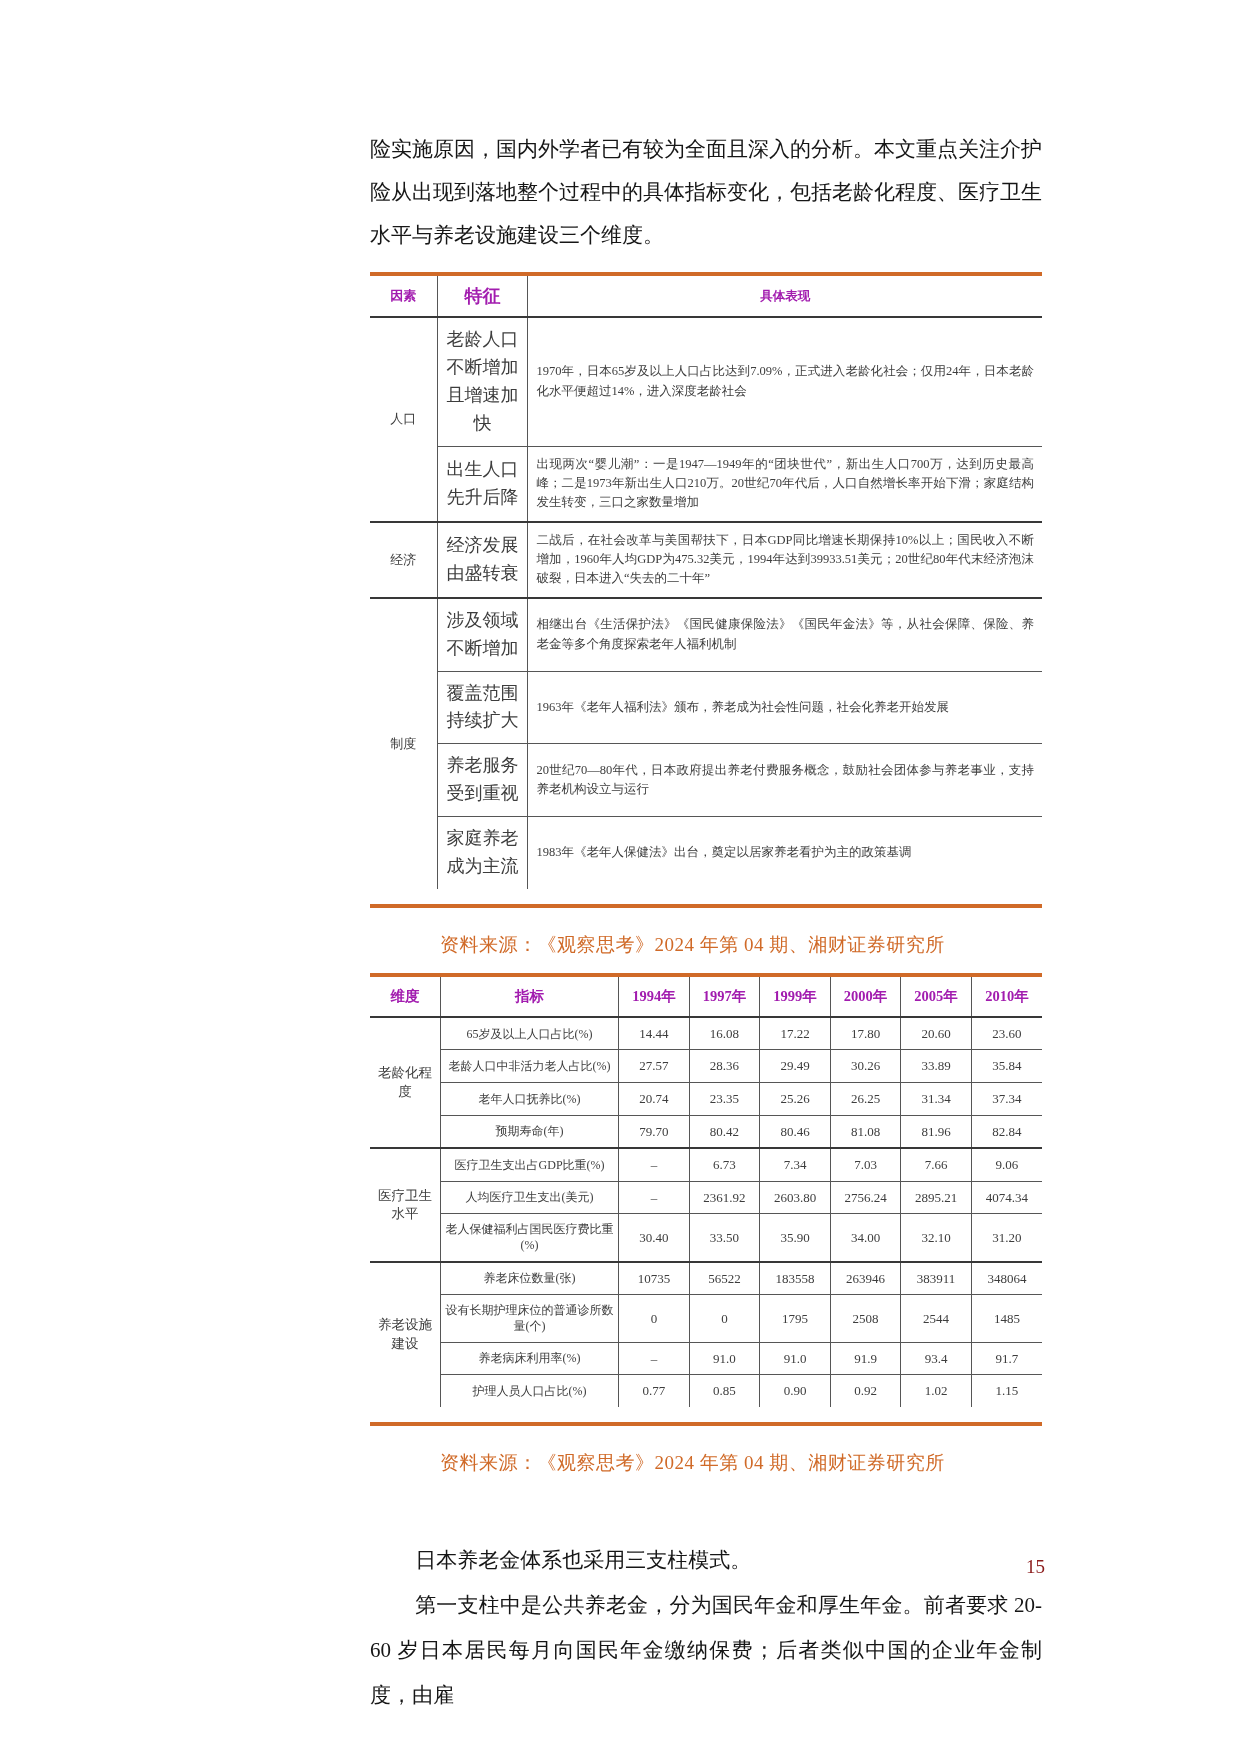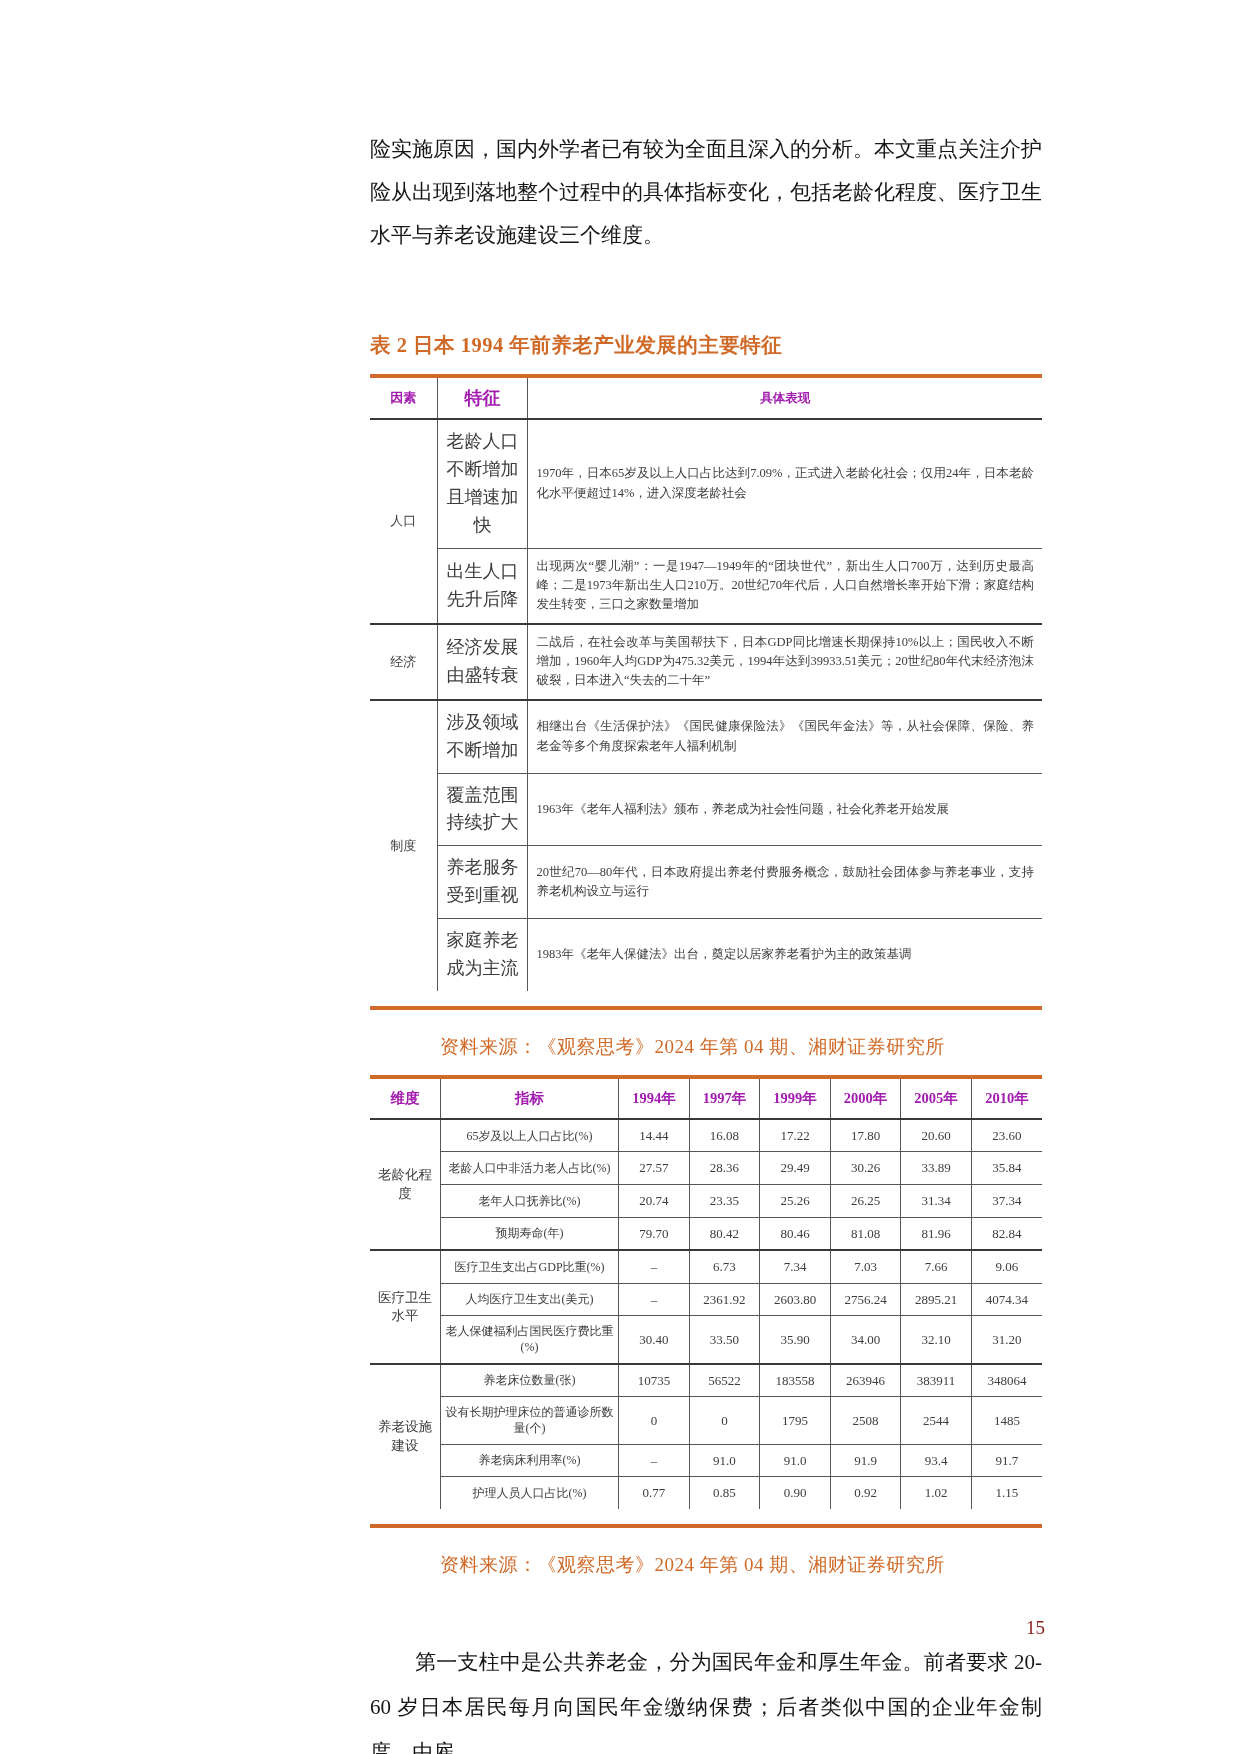--- a/index.html
+++ b/index.html
@@ -45,33 +45,32 @@
   .t3 tr.group-start td{ border-top:2px solid var(--tbl-heavy); }
 
   .source{
     color:var(--accent); font-size:19px; margin:24px 0 0 70px; letter-spacing:0.5px;
   }
 
   .para-block{ margin-top:62px; }
   .para{ text-indent:2.15em; line-height:45px; }
 
   .page-number{
-    position:absolute; left:1026px; top:1617px;
+    position:absolute; left:1026px; top:1556px;
     color:#8B1A1A; font-size:19px; font-family:"Liberation Serif", serif;
   }
 </style>
 </head>
 <body>
 
 <div class="page">
   <div class="content">
 
     <p class="body-text intro">险实施原因，国内外学者已有较为全面且深入的分析。本文重点关注介护险从出现到落地整个过程中的具体指标变化，包括老龄化程度、医疗卫生水平与养老设施建设三个维度。</p>
 
-    <h3 class="table-title title-t2">表 2 日本 1994 年前养老产业发展的主要特征</h3>
 
     <div class="orange-rule"></div>
 
     <table class="t2">
       <colgroup>
         <col style="width:10%">
           <col style="width:13.5%">
           <col style="width:76.5%">
       </colgroup>
       <thead>
@@ -250,19 +249,20 @@
             <td class="vline">1.15</td>
           </tr>
         </tbody>
     </table>
 
     <div class="orange-rule"></div>
 
     <p class="source">资料来源：《观察思考》2024 年第 04 期、湘财证券研究所</p>
 
     <div class="para-block">
+      <p class="body-text para">日本养老金体系也采用三支柱模式。</p>
       <p class="body-text para">第一支柱中是公共养老金，分为国民年金和厚生年金。前者要求 20-60 岁日本居民每月向国民年金缴纳保费；后者类似中国的企业年金制度，由雇</p>
     </div>
 
   </div>
 
   <div class="page-number">15</div>
 </div>
 
 </body></html>

